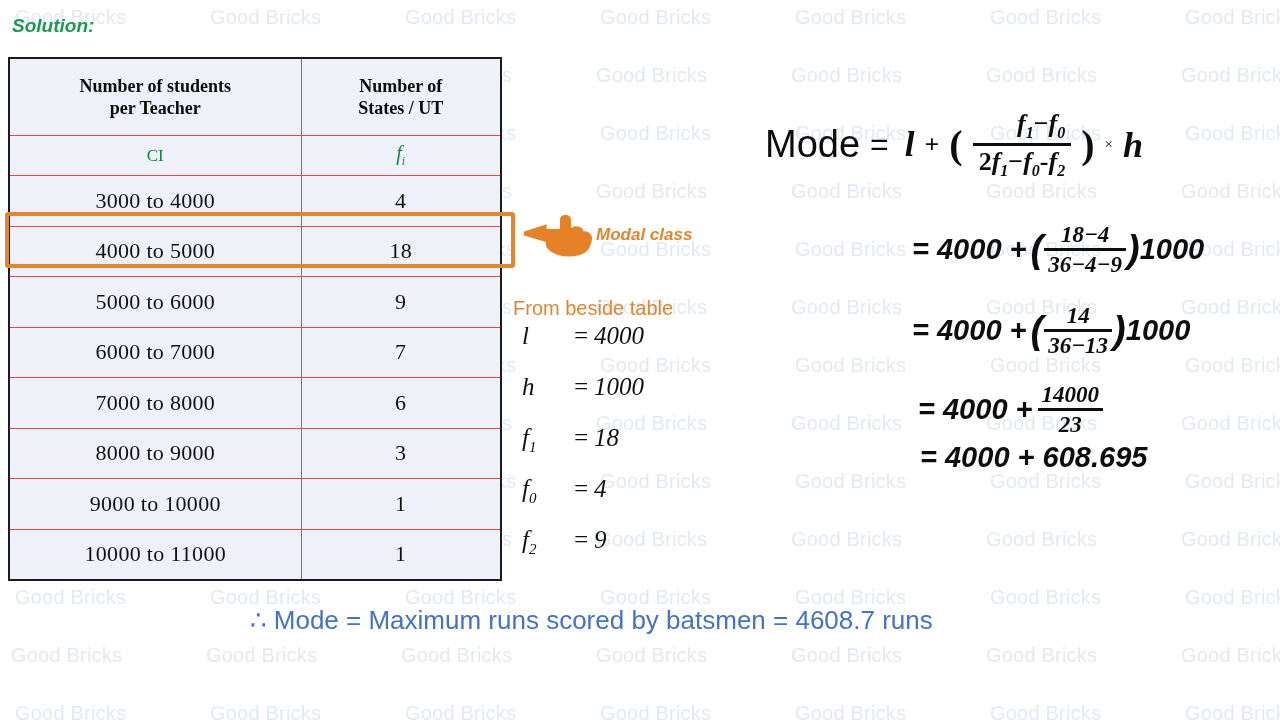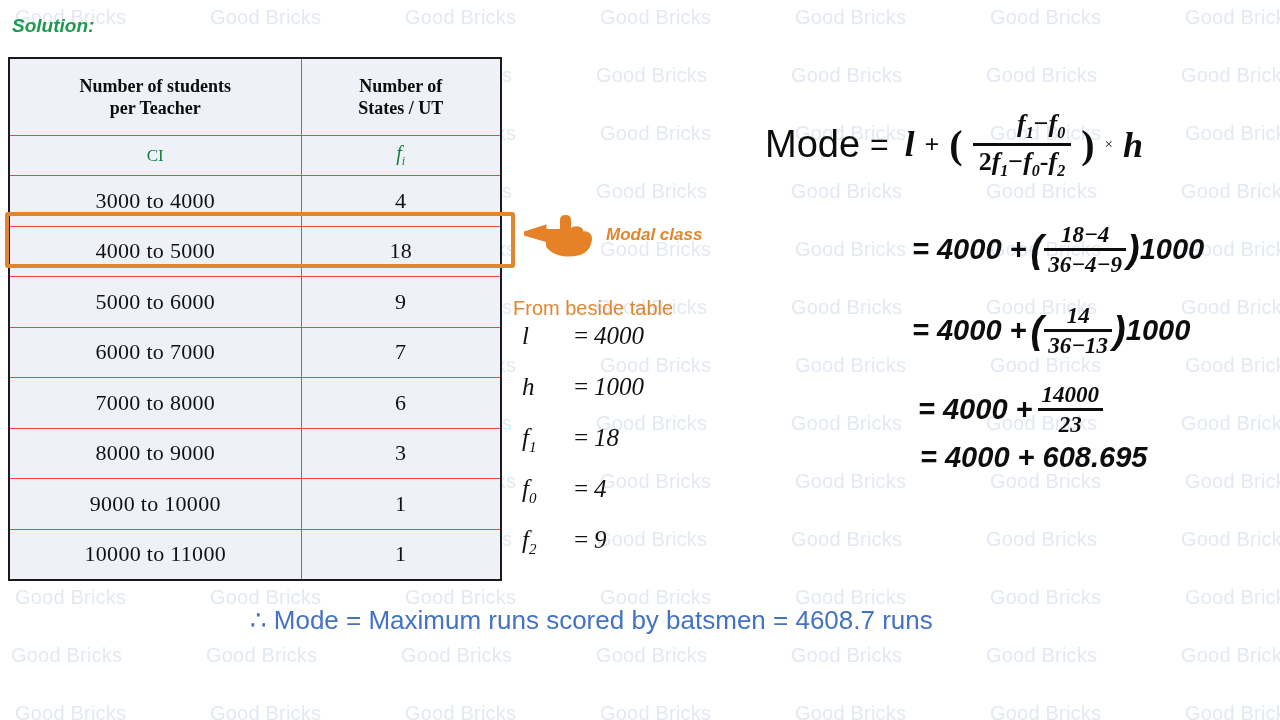--- a/index.html
+++ b/index.html
@@ -71,21 +71,21 @@
   #modal-highlight{
     position:absolute;left:5px;top:212px;width:510px;height:56px;
     border:4px solid #e0862f;border-radius:3px;
     box-sizing:border-box;
     z-index:3;pointer-events:none;
   }
 
   
   #modal-pointer{
     position:absolute;left:520px;top:212px;
-    display:flex;align-items:center;gap:12px;z-index:4;
+    display:flex;align-items:center;gap:2px;z-index:4;
   }
   #modal-pointer .hand{display:block;}
   #modal-class-label{
     font-weight:bold;font-style:italic;font-size:17px;
     color:#e0862f;font-family:"Liberation Sans", sans-serif;
     white-space:nowrap;
   }
 
   
   #beside-note{

